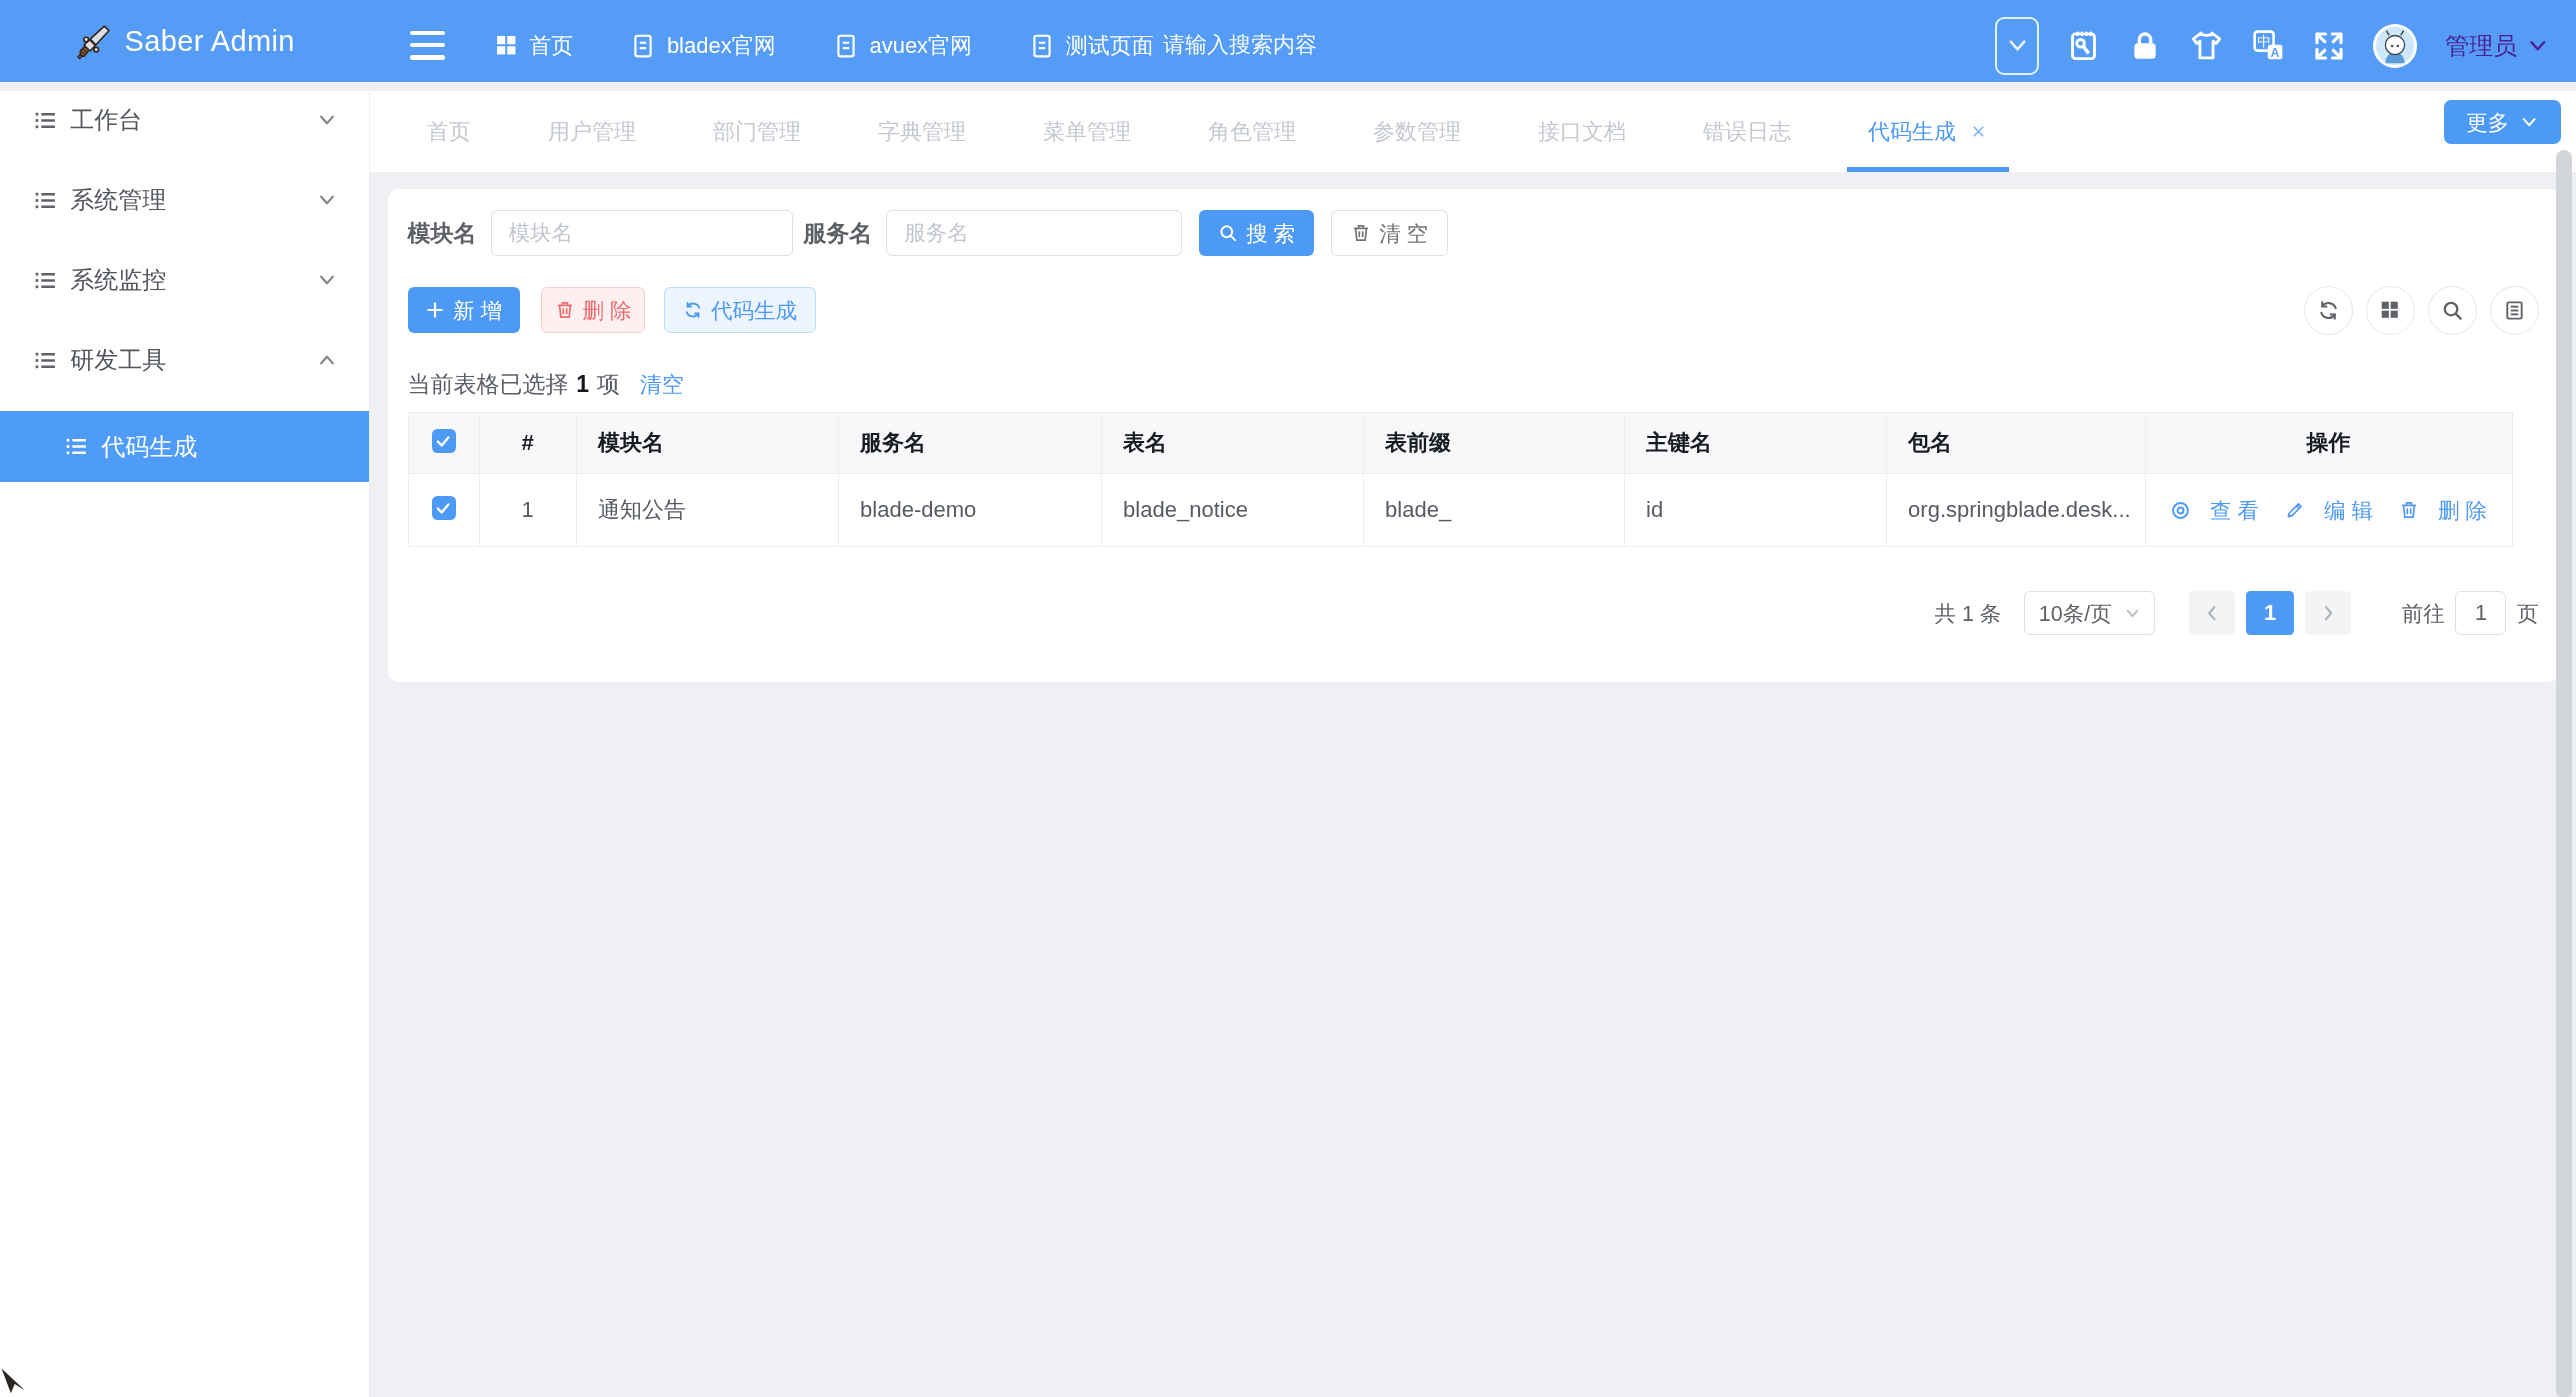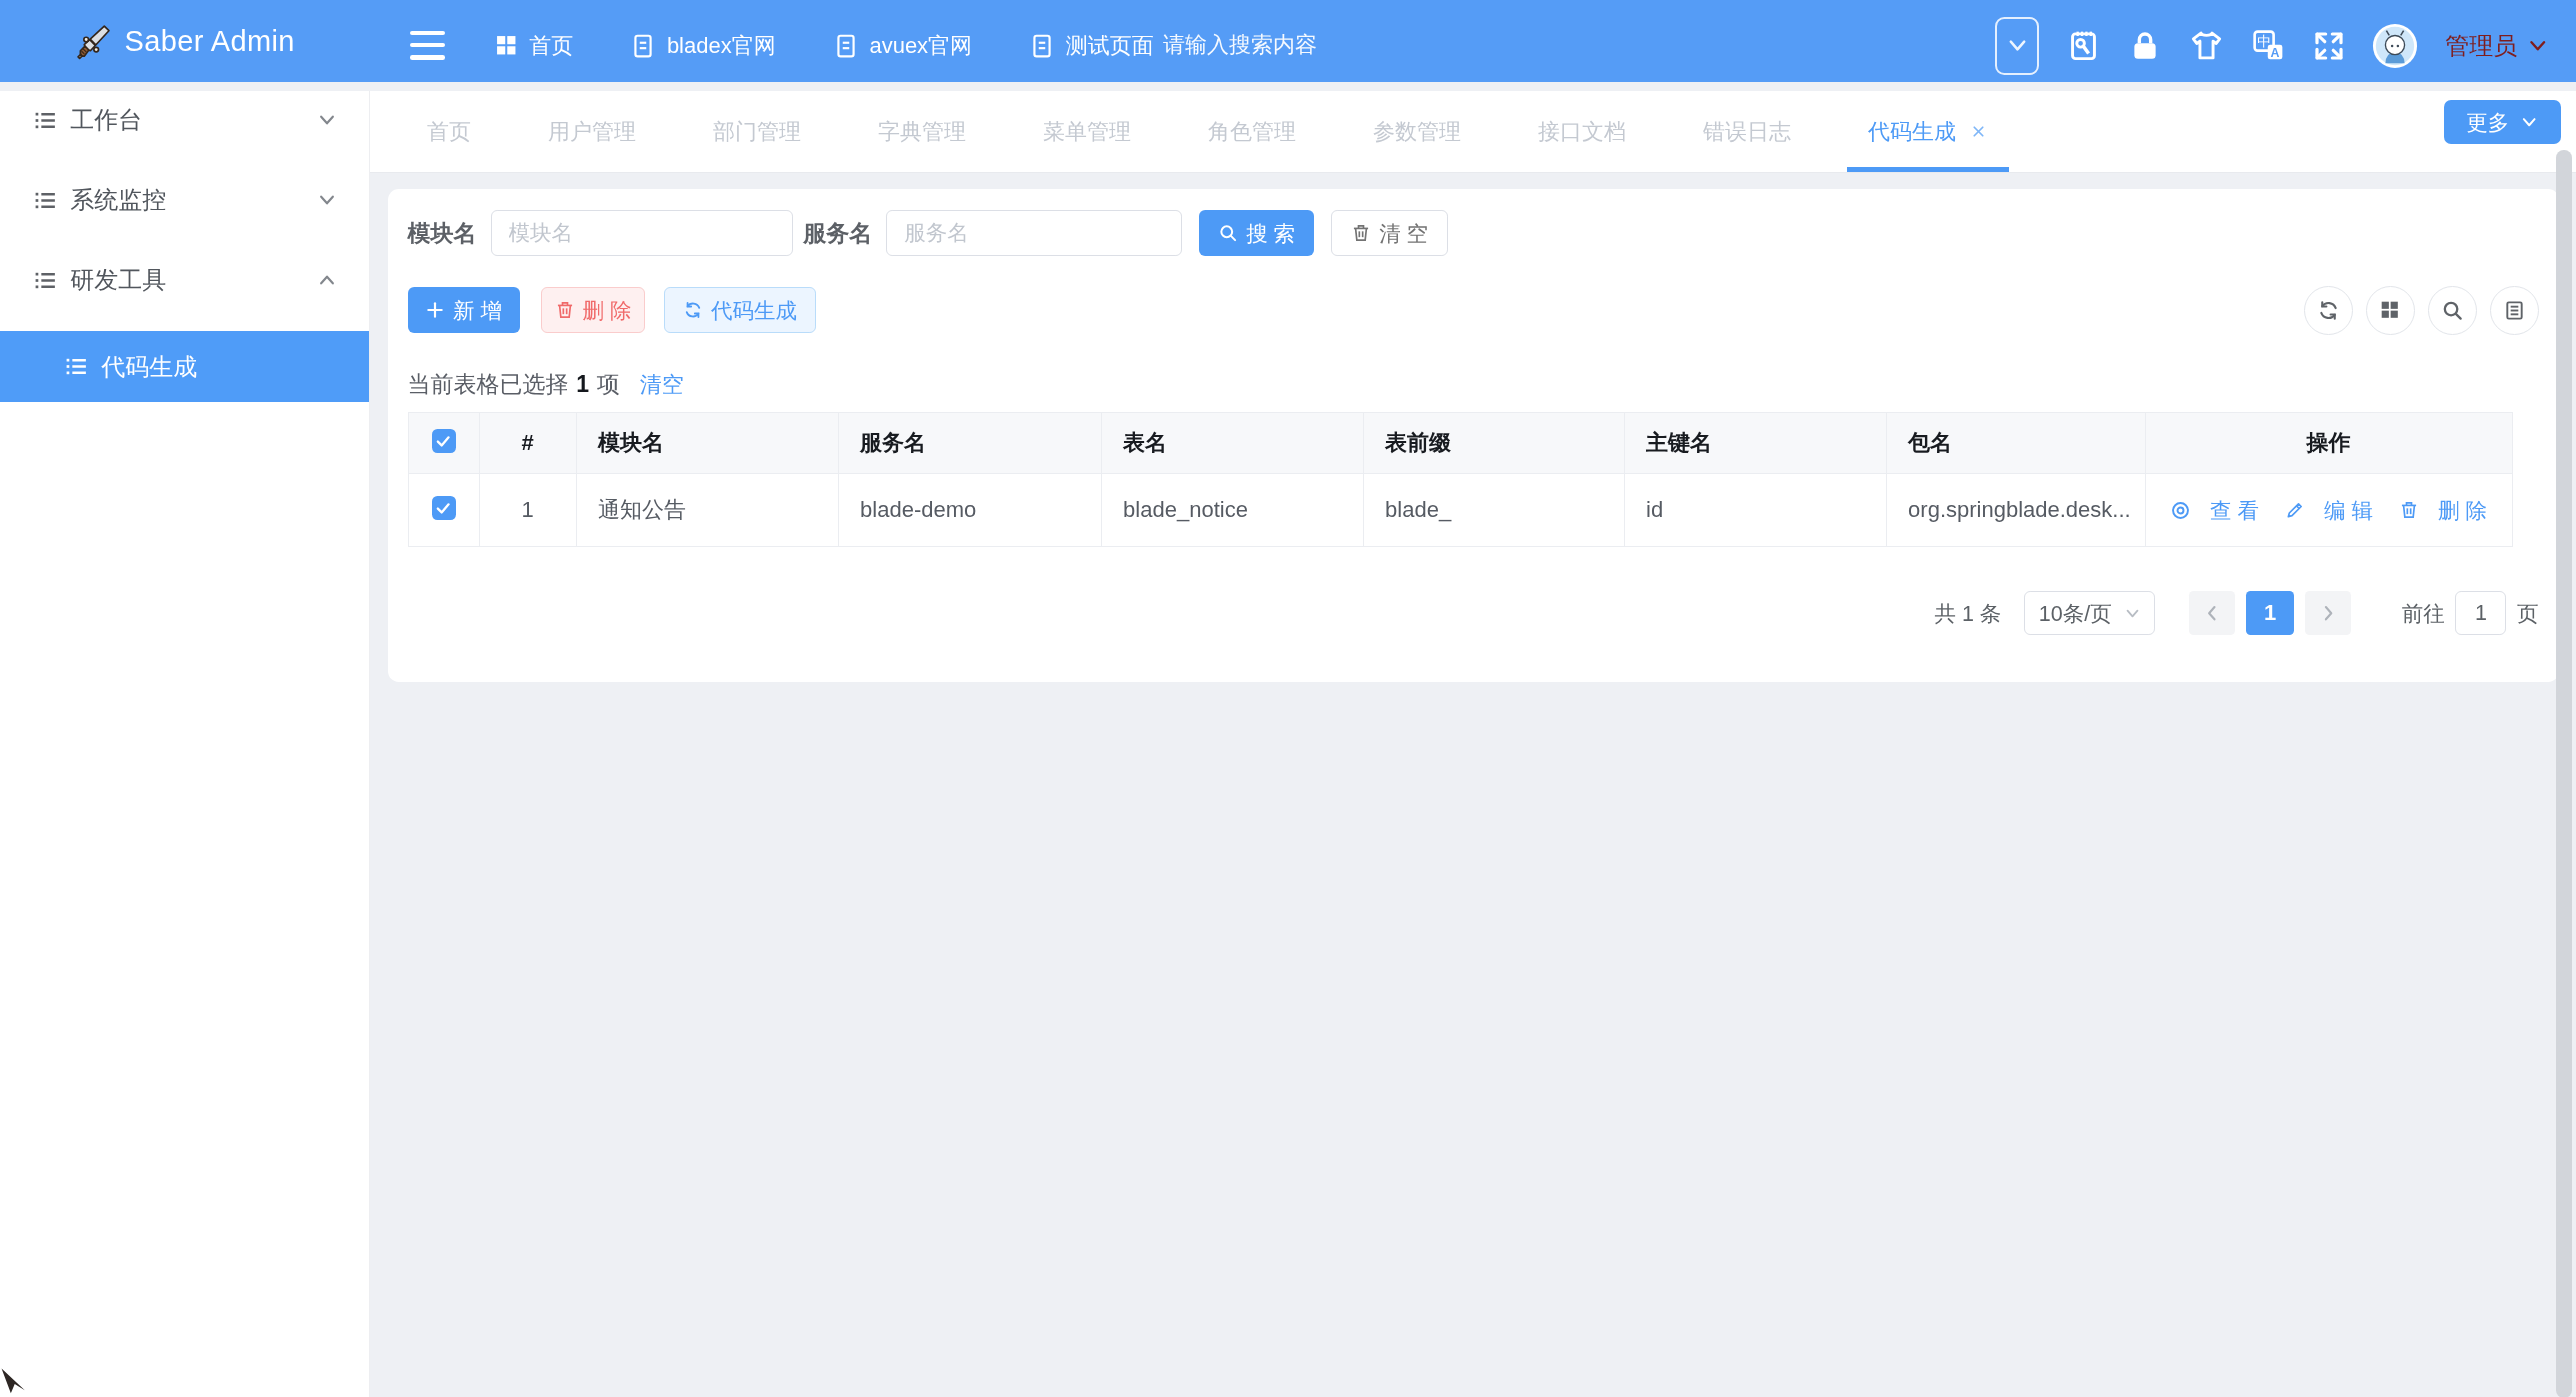--- a/index.html
+++ b/index.html
@@ -19,21 +19,21 @@
   .hamburger i { display:block; height:4.6px; background:#fff; border-radius:2.3px; }
   .topnav { position:absolute; left:494px; top:0; height:91px; display:flex; align-items:center; gap:57px; }
   .topnav a { display:flex; align-items:center; gap:10.7px; color:#fff; text-decoration:none; font-size:22px; }
   .hsearch { position:absolute; left:1163px; top:23px; width:230px; height:44px;
     background:transparent; border:none; color:#fff; font-size:22px; }
   .hsearch::placeholder { color:rgba(255,255,255,.95); }
   .hright { position:absolute; right:28px; top:0; height:91px; display:flex; align-items:center; gap:27px; }
   .hicon-btn { color:#fff; display:flex; align-items:center; }
   .boxchev { width:44px; height:58px; border:2.3px solid rgba(255,255,255,.85); border-radius:9.2px;
     display:flex; align-items:center; justify-content:center; }
-  .uname { display:flex; align-items:center; gap:9.2px; color:#7f1d1d; font-size:24px; font-weight:500; cursor:pointer; }
+  .uname { display:flex; align-items:center; gap:9.2px; color:#4c1d95; font-size:24px; font-weight:500; cursor:pointer; }
 
   
   .sidebar { position:absolute; top:91px; left:0; width:370px; height:1307px; background:#fff;
     border-right:0.8px solid #EDEEF1; }
   .sitem { height:58px; margin-bottom:22px; display:flex; align-items:center; padding-left:33px;
     color:#51565D; font-size:24px; cursor:pointer; position:relative; }
   .sitem .lbl { margin-left:12.3px; }
   .sitem .chev { position:absolute; right:32px; color:#83878D; }
   .ssub { height:71px; display:flex; align-items:center; padding-left:64px;
     background:#4F9CF8; color:#fff; font-size:24px; cursor:pointer; }
@@ -325,20 +325,29 @@
     </div>
   </div>
 </header>
 
 <aside class="sidebar">
   <div class="sitem">
     <svg width="25" height="25" style="color:#5E6166" viewBox="0 0 33 33">
         <use href="#i-list"></use>
       </svg>
     <span class="lbl">工作台</span>
+    <svg class="chev" width="20" height="20" viewBox="0 0 26 26">
+        <use href="#i-chevd"></use>
+      </svg>
+  </div>
+  <div class="sitem">
+    <svg width="25" height="25" style="color:#5E6166" viewBox="0 0 33 33">
+        <use href="#i-list"></use>
+      </svg>
+    <span class="lbl">系统管理</span>
     <svg class="chev" width="20" height="20" viewBox="0 0 26 26">
         <use href="#i-chevd"></use>
       </svg>
   </div>
   <div class="sitem">
     <svg width="25" height="25" style="color:#5E6166" viewBox="0 0 33 33">
         <use href="#i-list"></use>
       </svg>
     <span class="lbl">系统监控</span>
     <svg class="chev" width="20" height="20" viewBox="0 0 26 26">

